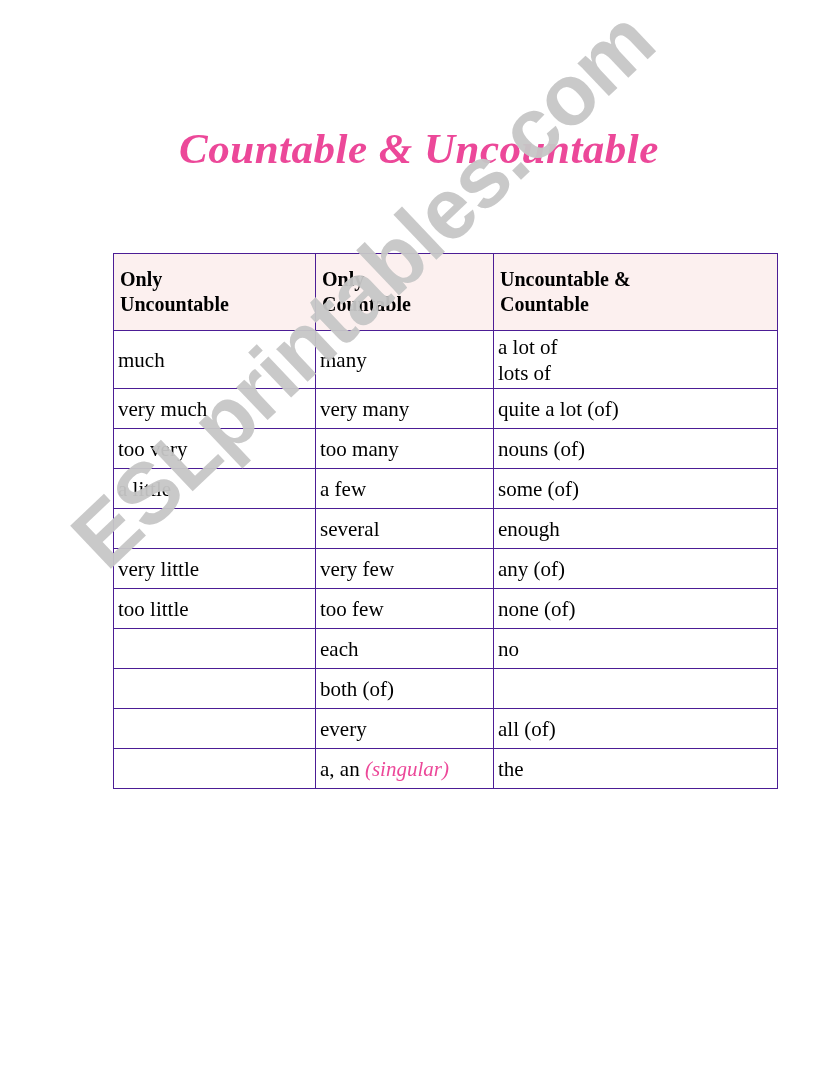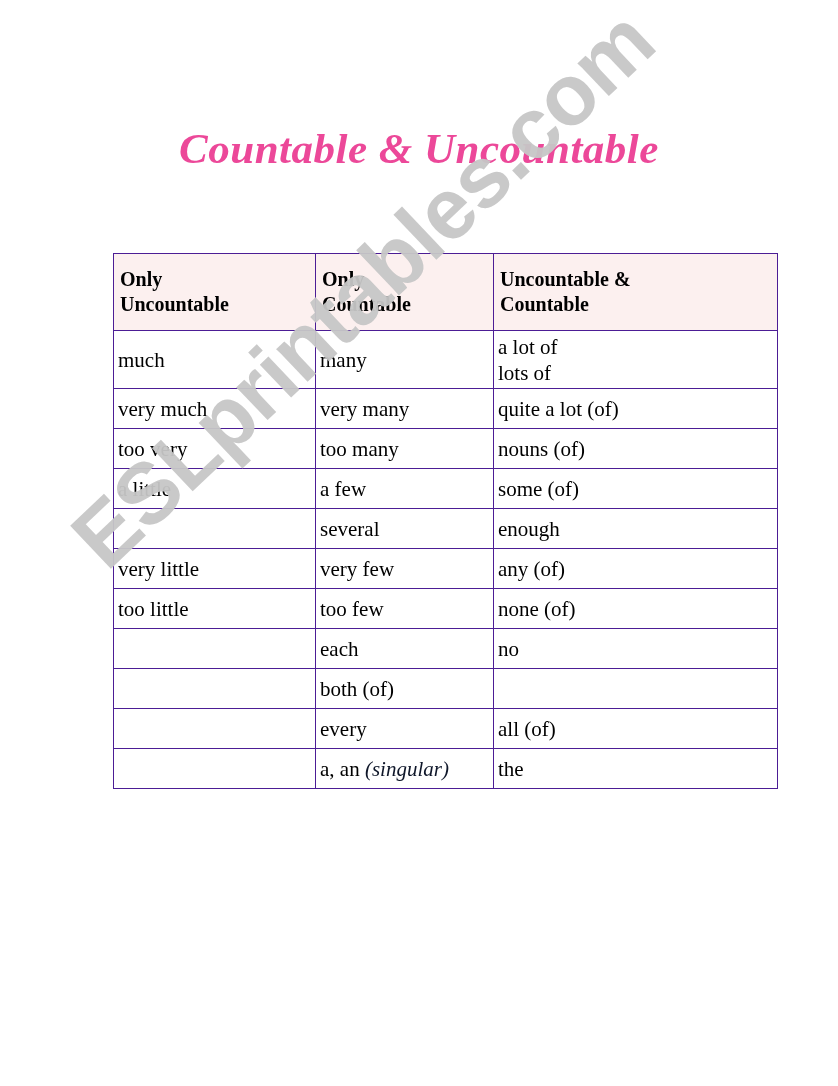--- a/index.html
+++ b/index.html
@@ -87,21 +87,21 @@
     height: 39px;
     background: #ffffff;
   }
   table.grid tbody tr.tall td {
     height: 57px;
   }
   .cell-l1 { display: block; line-height: 26px; }
   .cell-l2 { display: block; line-height: 26px; }
 
   .note-red {
-    color: #0f172a;
+    color: #ec4899;
     font-style: italic;
     font-weight: normal;
   }
 
   
   .watermark {
     position: absolute;
     left: 0px;
     top: 508px;
     width: 838px;

